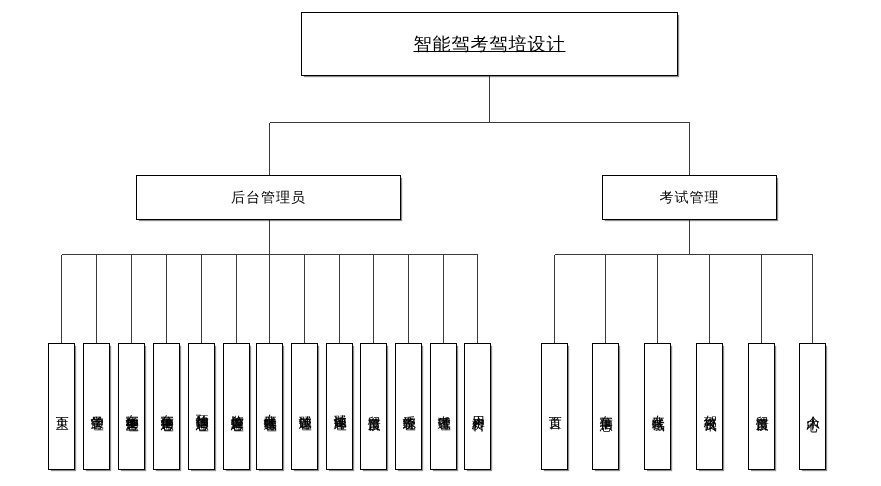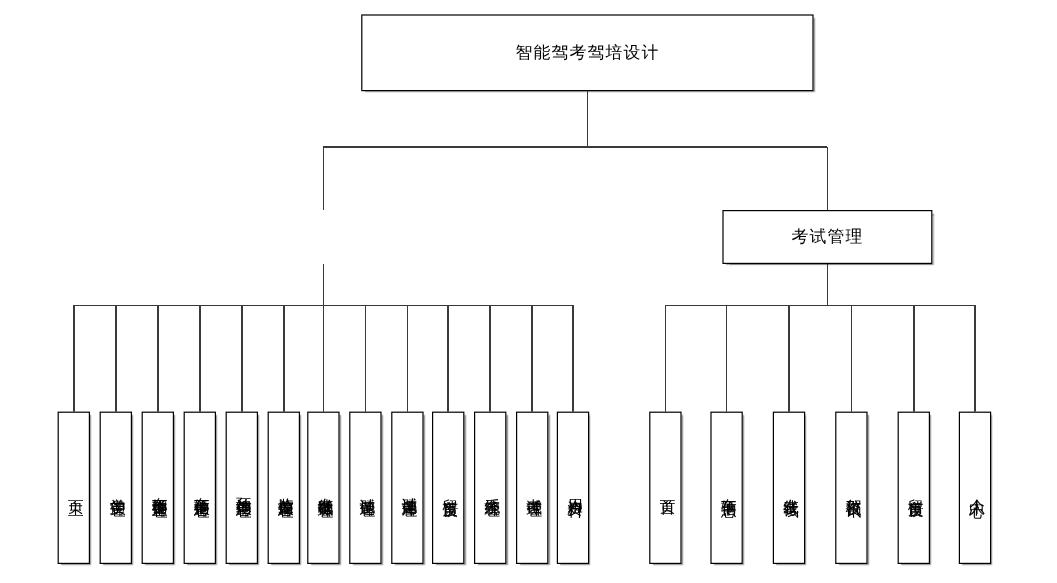--- a/index.html
+++ b/index.html
@@ -32,22 +32,23 @@
     box-sizing: border-box;
     background: #ffffff;
     border: 1px solid #000000;
     box-shadow: 2px 2px 1px -1px rgba(0,0,0,0.45);
     display: flex;
     align-items: center;
     justify-content: center;
     color: #000000;
   }
   .node-root {
-    font-size: 14px;
+    font-size: 18px;
     letter-spacing: 1px;
+    text-decoration: underline;
   }
   .node-mid {
     font-size: 14px;
     letter-spacing: 1px;
   }
   .node-leaf {
     font-size: 13px;
   }
   .vlabel {
     writing-mode: vertical-rl;
@@ -98,20 +99,23 @@
       <line x1="709.5" y1="254.5" x2="709.5" y2="343"></line>
       <line x1="761.5" y1="254.5" x2="761.5" y2="343"></line>
       <line x1="812.5" y1="254.5" x2="812.5" y2="343"></line>
     </g>
   </svg>
 
   <div class="node node-root" style="left:301px; top:12px; width:377px; height:64px;">
     <span class="hlabel">智能驾考驾培设计</span>
   </div>
 
+  <div class="node node-mid" style="left:136px; top:175px; width:265px; height:45px;">
+    <span class="hlabel">后台管理员</span>
+  </div>
 
   <div class="node node-mid" style="left:602px; top:175px; width:175px; height:45px;">
     <span class="hlabel">考试管理</span>
   </div>
 
   <div class="node node-leaf" style="left:48px; top:343px; width:27px; height:127px;">
     <span class="vlabel">主页</span>
   </div>
   <div class="node node-leaf" style="left:83px; top:343px; width:27px; height:127px;">
     <span class="vlabel">学员管理</span>

